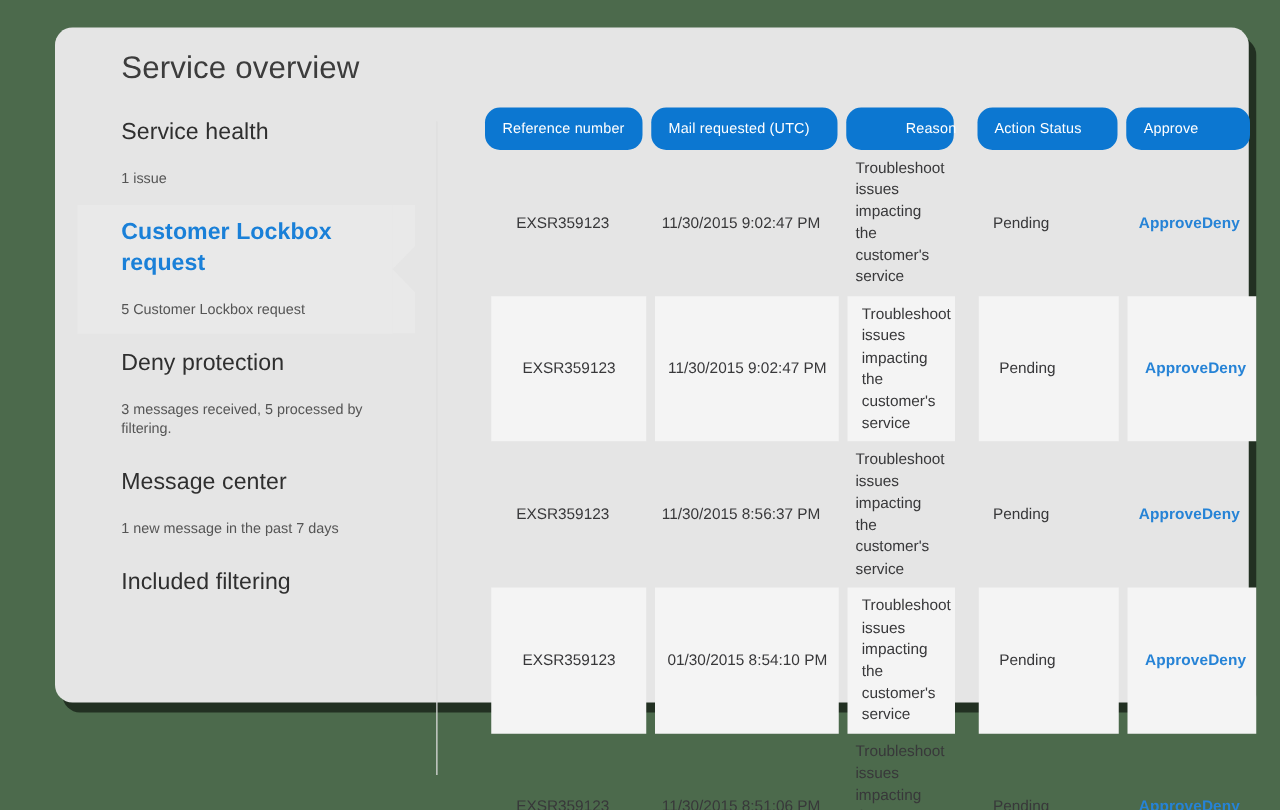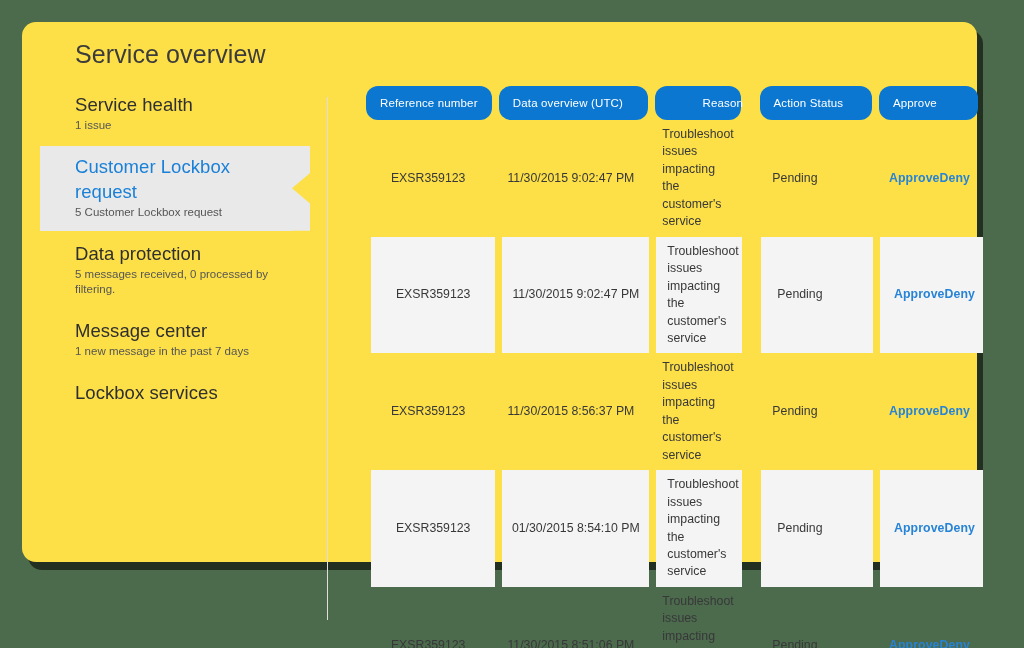--- a/index.html
+++ b/index.html
@@ -12,25 +12,25 @@
 
   body {
     background: #4c6a4c;
     font-family: "Liberation Sans", sans-serif;
     -webkit-font-smoothing: antialiased;
   }
 
   
   .card {
     position: absolute;
-    left: 22px;
+    left: 44px;
     top: 22px;
     width: 955px;
     height: 540px;
-    background: #fde047;
+    background: #e5e5e5;
     border-radius: 14px;
     box-shadow: 6px 8px 0 rgba(0,0,0,0.55);
   }
 
   
   .page-title {
     position: absolute;
     left: 53px;
     top: 18px;
     font-size: 25px;
@@ -48,21 +48,21 @@
   }
 
   .nav-item {
     position: relative;
     padding: 9px 14px 11px 35px;
     margin-bottom: 2px;
   }
   .nav-item.selected {
     background: #e9e9e9;
   }
-  .nav-item.selected .nav-title { color: #1a80d8; font-weight: 400; }
+  .nav-item.selected .nav-title { color: #1a80d8; font-weight: 700; }
 
   
   .nav-notch {
     position: absolute;
     right: -18px;
     top: 0;
     width: 18px;
     height: 100%;
     background: #e9e9e9;
     clip-path: polygon(0 0, 100% 0, 100% 32%, 0 50%, 100% 68%, 100% 100%, 0 100%);
@@ -71,21 +71,21 @@
   .nav-title {
     font-size: 18.5px;
     font-weight: 400;
     color: #2f2f2f;
     line-height: 1.35;
     letter-spacing: 0.05px;
   }
   .nav-sub {
     font-size: 11.5px;
     color: #555555;
-    margin-top: 0;
+    margin-top: 18px;
     line-height: 1.3;
   }
 
   .sidebar-divider {
     position: absolute;
     left: 305px;
     top: 75px;
     width: 1px;
     height: 523px;
     background: #dedede;
@@ -172,38 +172,38 @@
       <div class="nav-item">
         <div class="nav-title">Service health</div>
         <div class="nav-sub">1 issue</div>
       </div>
       <div class="nav-item selected">
         <div class="nav-title">Customer Lockbox request</div>
         <div class="nav-sub">5 Customer Lockbox request</div>
         <div class="nav-notch"></div>
       </div>
       <div class="nav-item">
-        <div class="nav-title">Data protection</div>
-        <div class="nav-sub">5 messages received, 0 processed by filtering.</div>
+        <div class="nav-title">Deny protection</div>
+        <div class="nav-sub">3 messages received, 5 processed by filtering.</div>
       </div>
       <div class="nav-item">
         <div class="nav-title">Message center</div>
         <div class="nav-sub">1 new message in the past 7 days</div>
       </div>
       <div class="nav-item">
-        <div class="nav-title">Lockbox services</div>
+        <div class="nav-title">Included filtering</div>
       </div>
     </div>
 
   <div class="sidebar-divider"></div>
 
   <div class="table">
     <div class="thead" id="thead">
         <div class="th c0">Reference number</div>
-        <div class="th c1">Data overview (UTC)</div>
+        <div class="th c1">Mail requested (UTC)</div>
         <div class="th c2">Reason</div>
         <div class="th c3">Action Status</div>
         <div class="th c4">Approve</div>
       </div>
     <div id="tbody">
         <div class="tr">
           <div class="td c0">EXSR359123</div>
           <div class="td c1">11/30/2015 9:02:47 PM</div>
           <div class="td c2 reason">Troubleshoot issues impacting the customer's service</div>
           <div class="td c3 status">Pending</div>

